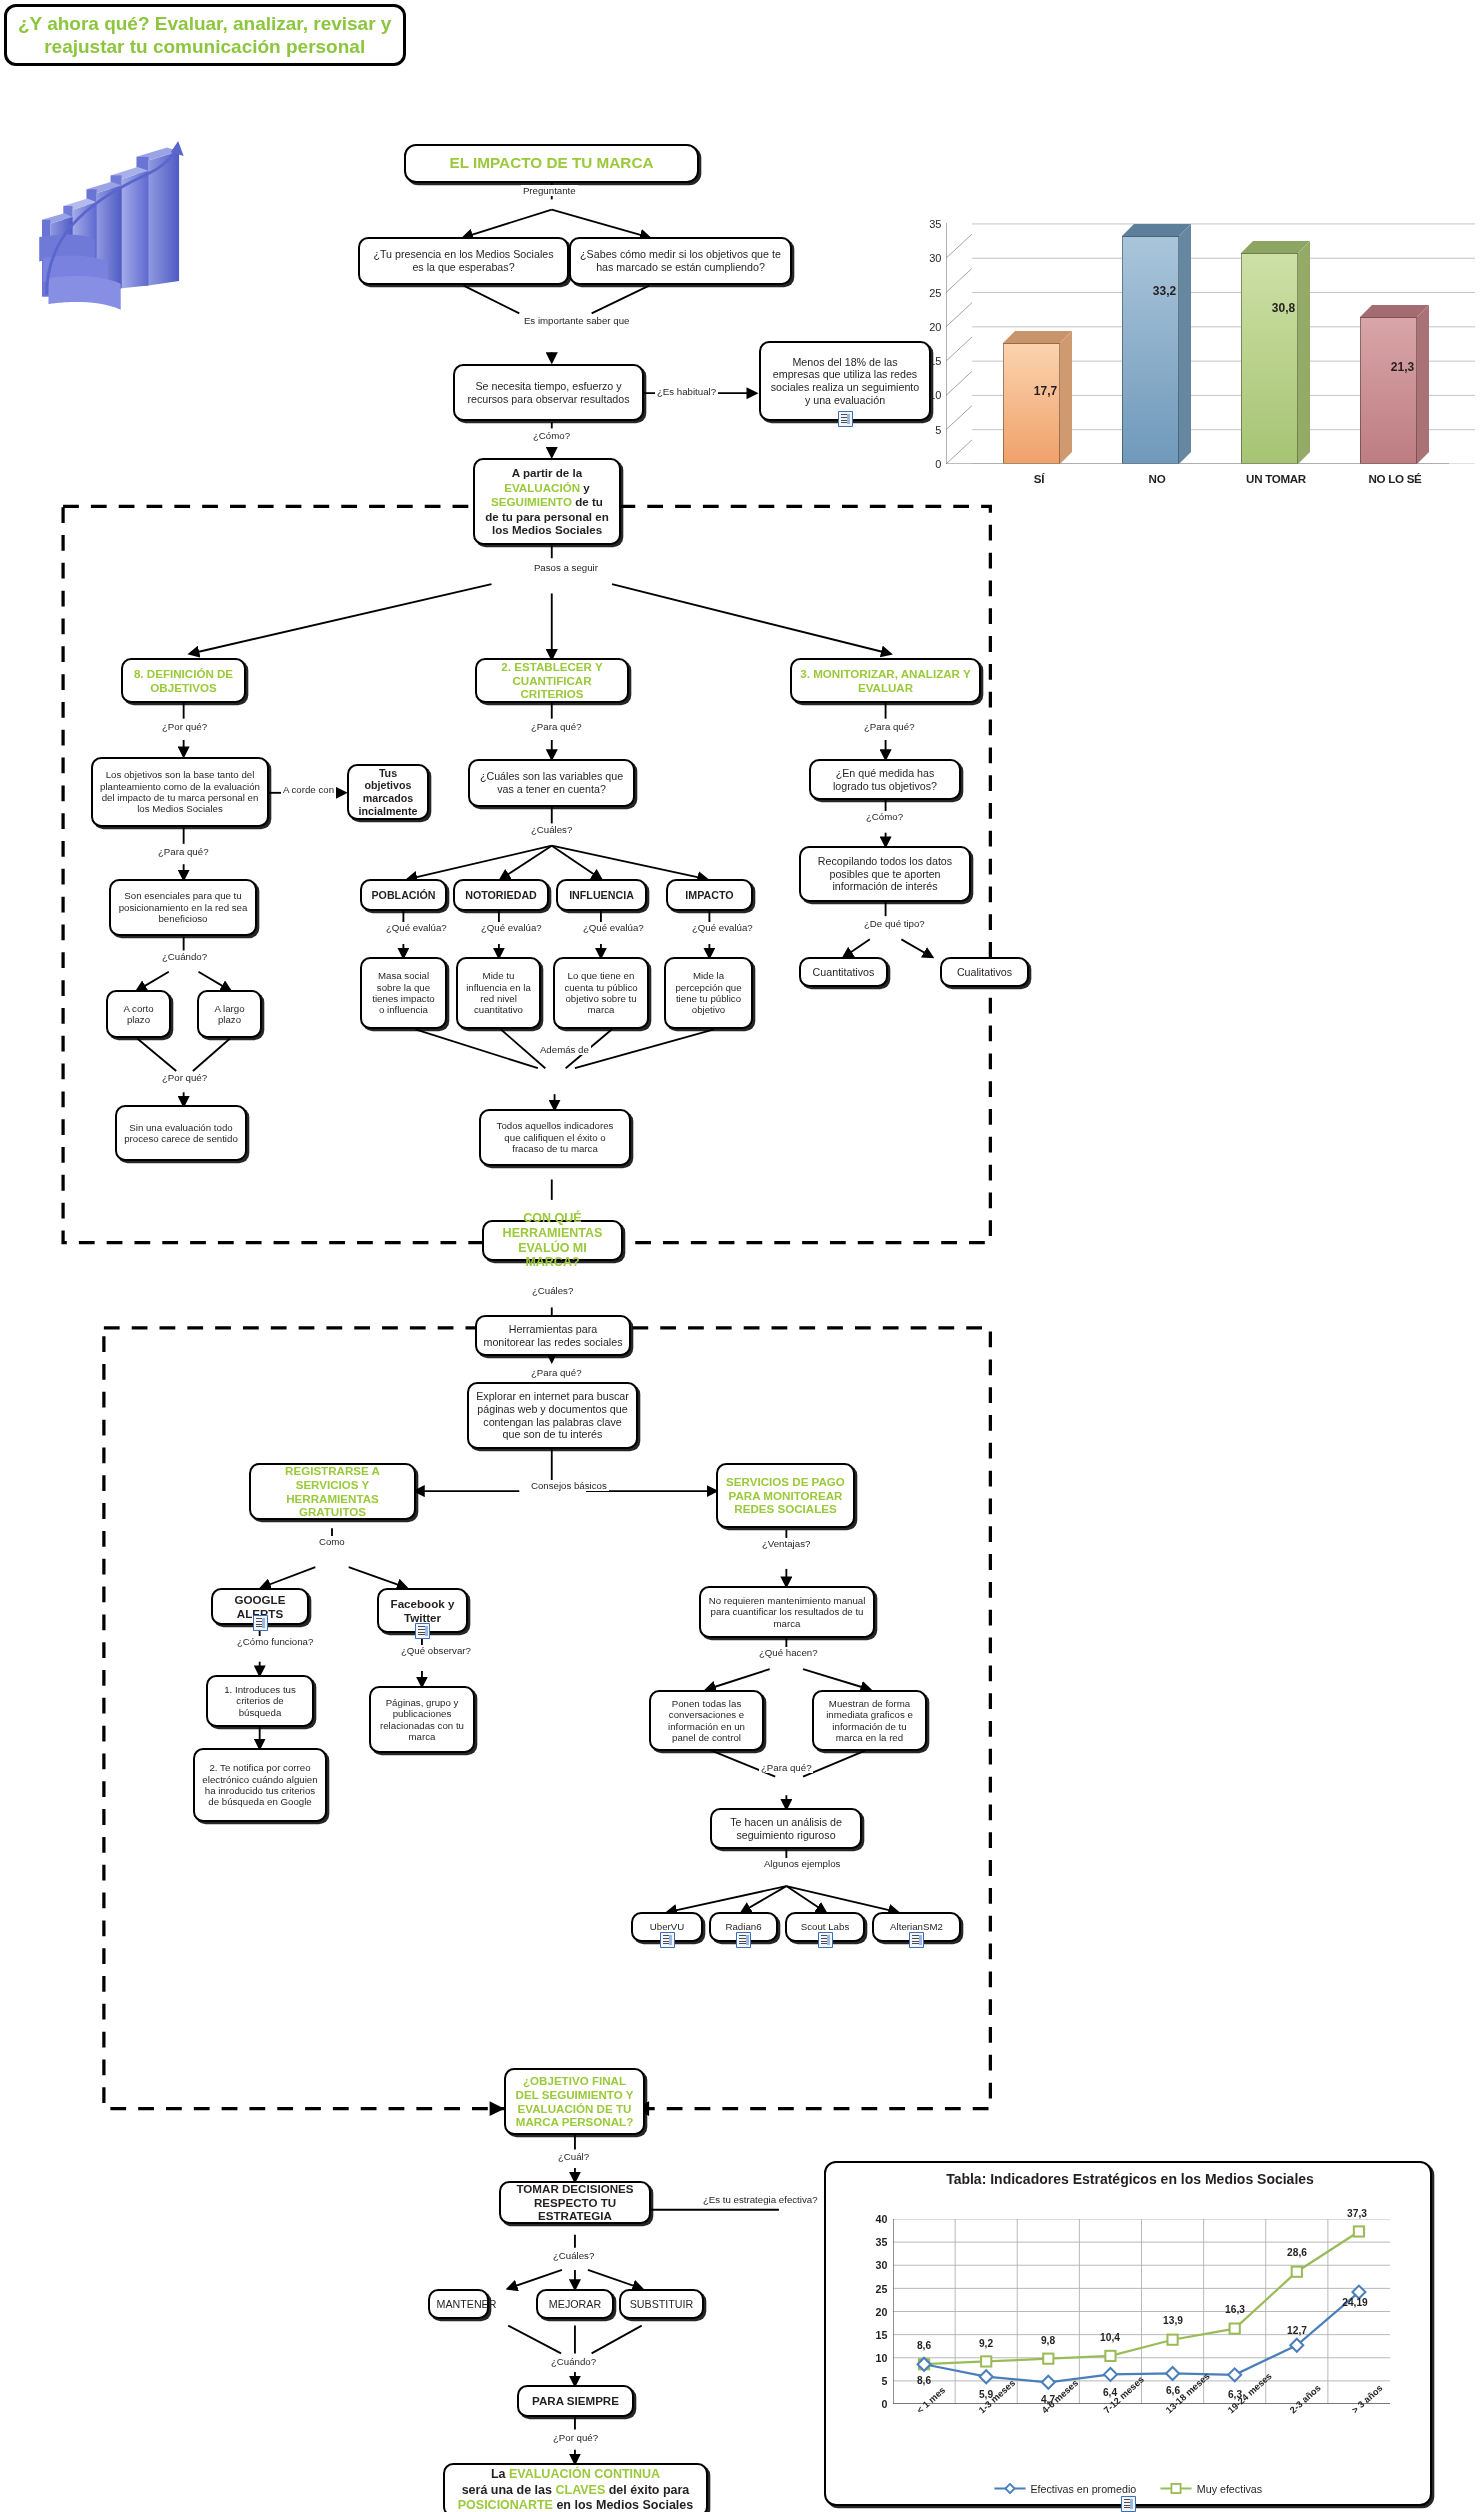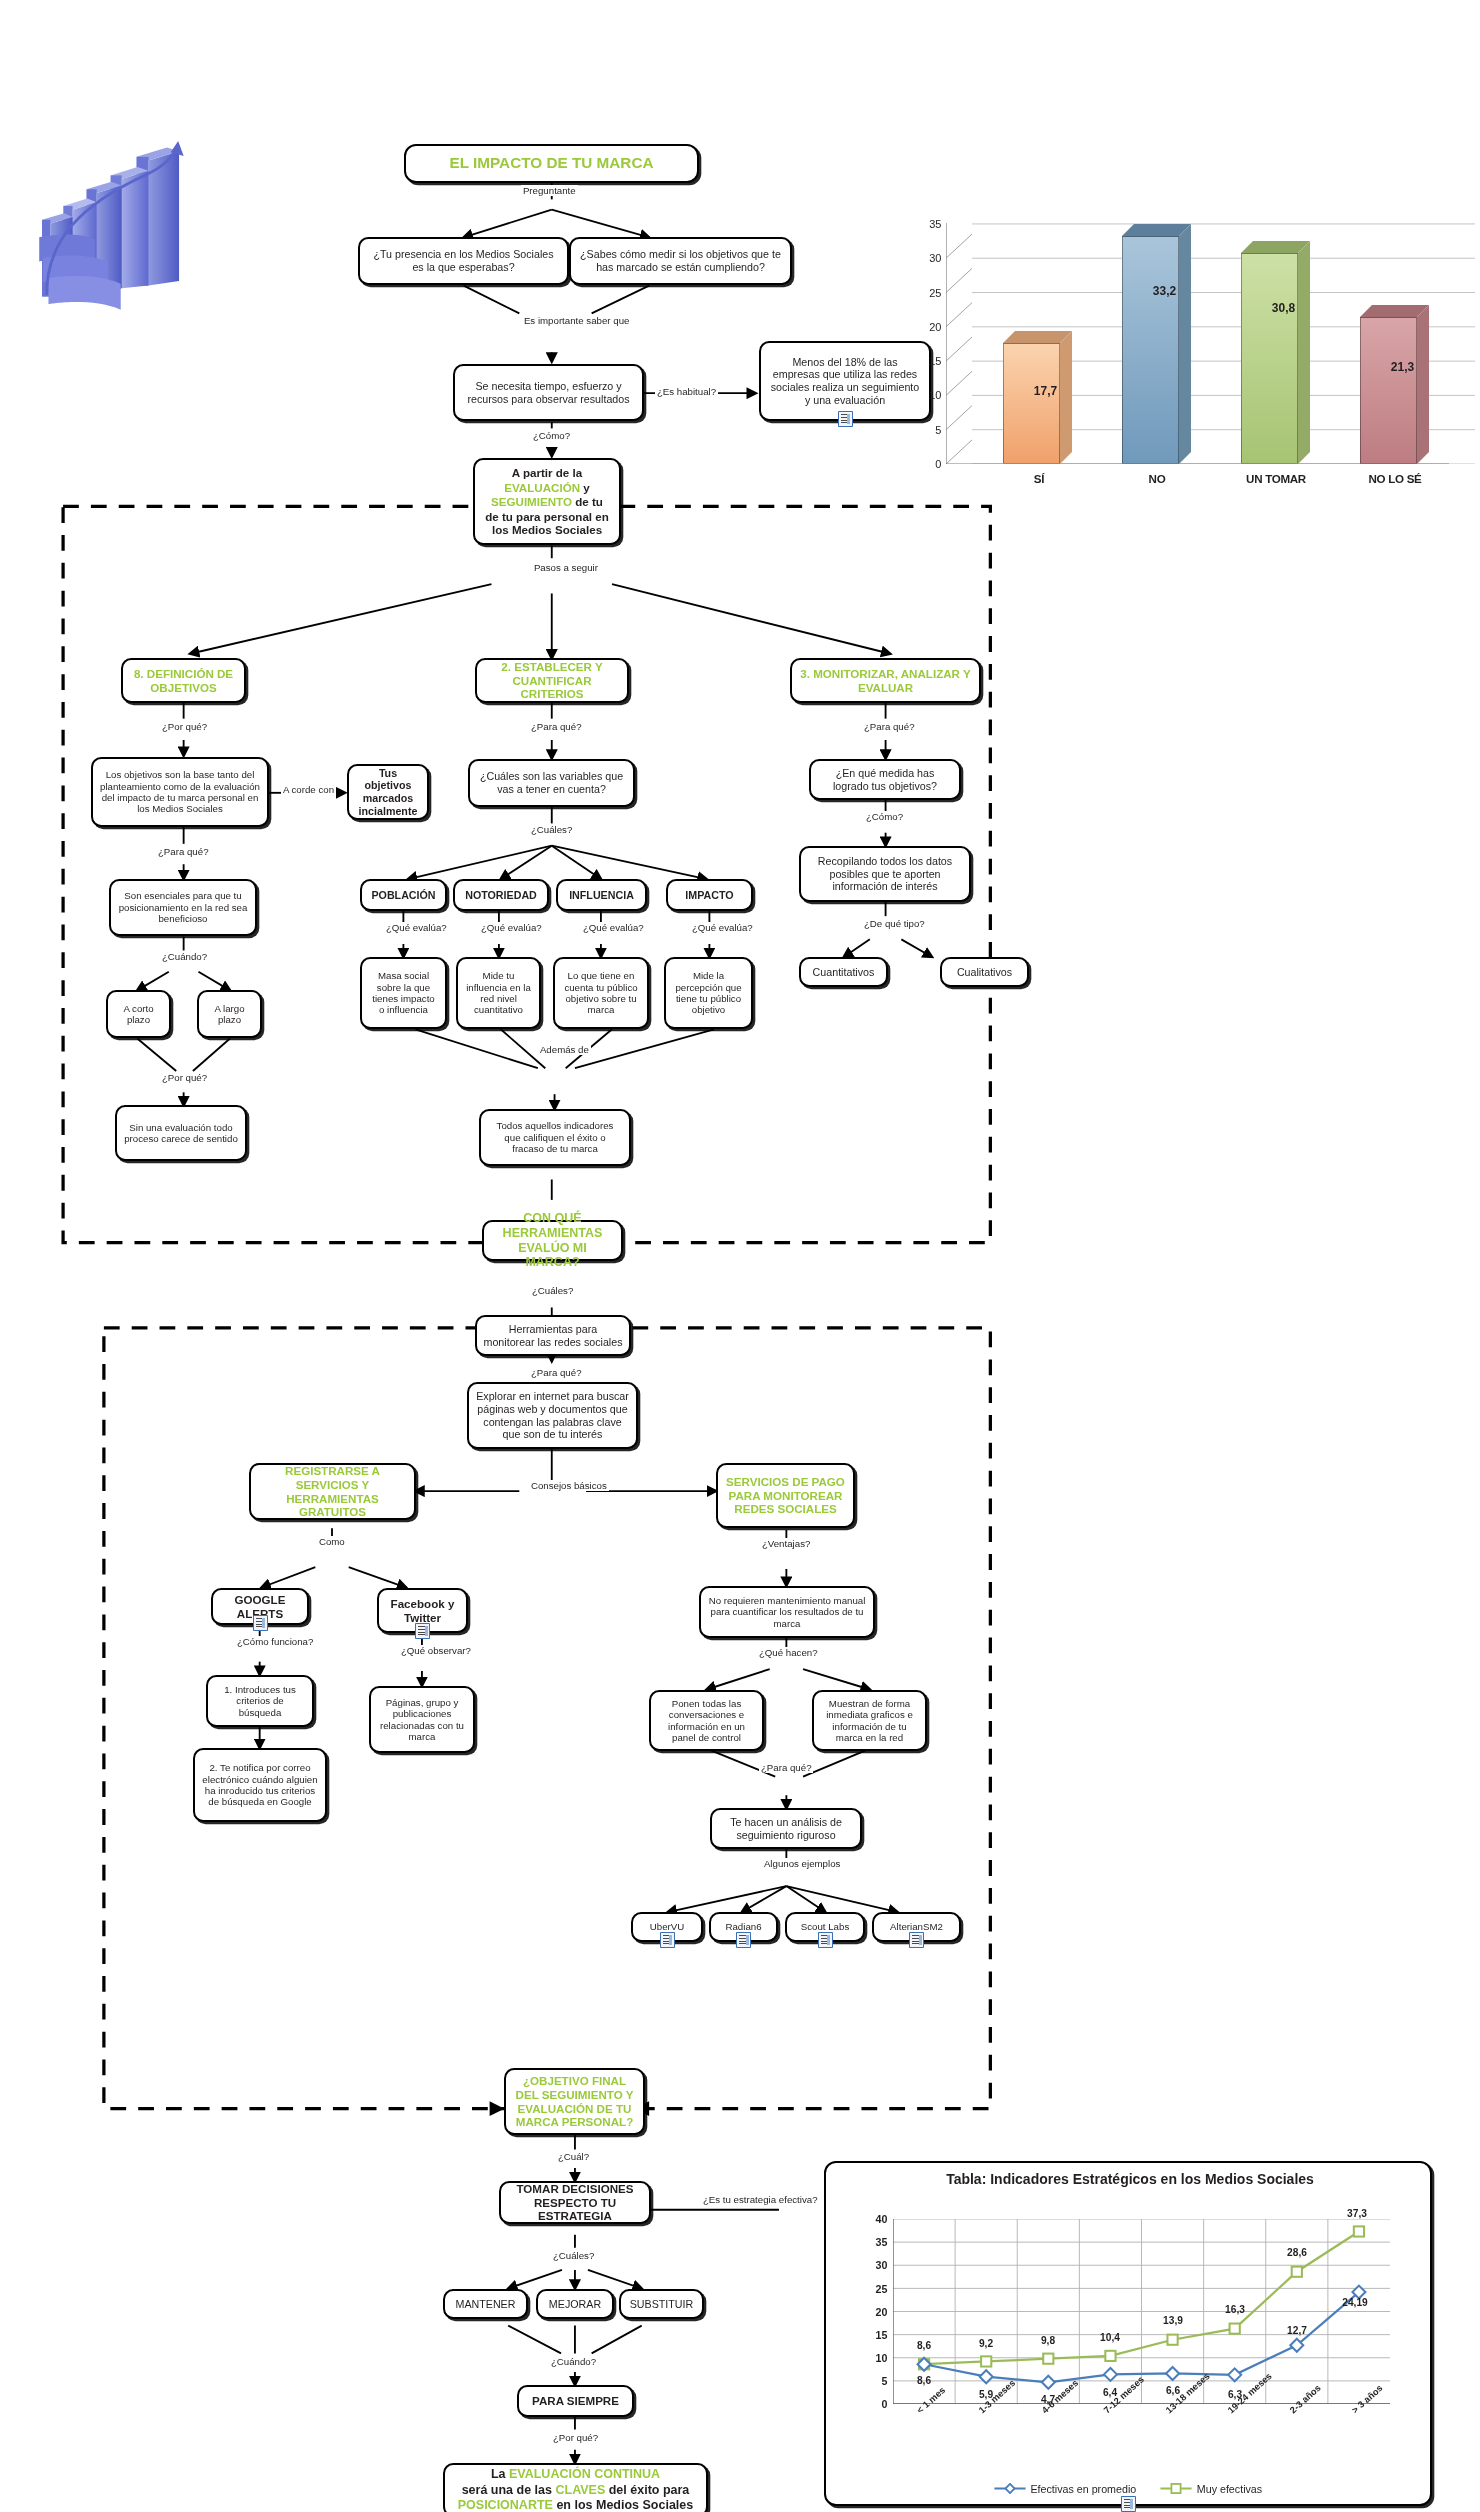--- a/index.html
+++ b/index.html
@@ -105,20 +105,23 @@
   .docicon::after{
     content:""; position:absolute; right:1.4px; top:1.9px; width:2.8px; bottom:1.9px;
     background:#9bb7dd;
   }
 </style>
 </head>
 <body>
 
 <div id="stage">
 
+  <div id="title-banner">
+    <span>¿Y ahora qué? Evaluar, analizar, revisar y reajustar tu comunicación personal</span>
+  </div>
 
   <svg id="deco" viewBox="0 0 230 240">
     <defs>
       <linearGradient id="g1" x1="0" y1="0" x2="1" y2="0">
         <stop offset="0" stop-color="#8f9ae0"></stop>
           <stop offset="1" stop-color="#4f5bc4"></stop>
       </linearGradient>
       <linearGradient id="g2" x1="0" y1="0" x2="1" y2="0">
         <stop offset="0" stop-color="#a3abe8"></stop>
           <stop offset="1" stop-color="#5e69cf"></stop>
@@ -516,21 +519,21 @@
   </div>
   <div class="lbl" style="left:556px;top:2151px;">¿Cuál?</div>
 
   <div class="box t12 bold" style="left:499px;top:2181px;width:152px;height:43px;">
     <span>TOMAR DECISIONES RESPECTO TU ESTRATEGIA</span>
   </div>
   <div class="lbl" style="left:701px;top:2194px;line-height:1.18;"><span>¿Es tu estrategia efectiva?</span></div>
 
   <div class="lbl" style="left:551px;top:2250px;">¿Cuáles?</div>
 
-  <div class="box t11" style="left:443px;top:2289px;width:85px;height:30px;align-items:center;">
+  <div class="box t11" style="left:428px;top:2289px;width:61px;height:30px;align-items:center;">
     <span>MANTENER</span>
   </div>
   <div class="box t11" style="left:536px;top:2289px;width:78px;height:30px;">
     <span>MEJORAR</span>
   </div>
   <div class="box t11" style="left:619px;top:2289px;width:85px;height:30px;">
     <span>SUBSTITUIR</span>
   </div>
   <div class="lbl" style="left:549px;top:2356px;">¿Cuándo?</div>
   <div class="box t12 bold" style="left:517px;top:2385px;width:117px;height:32px;">

